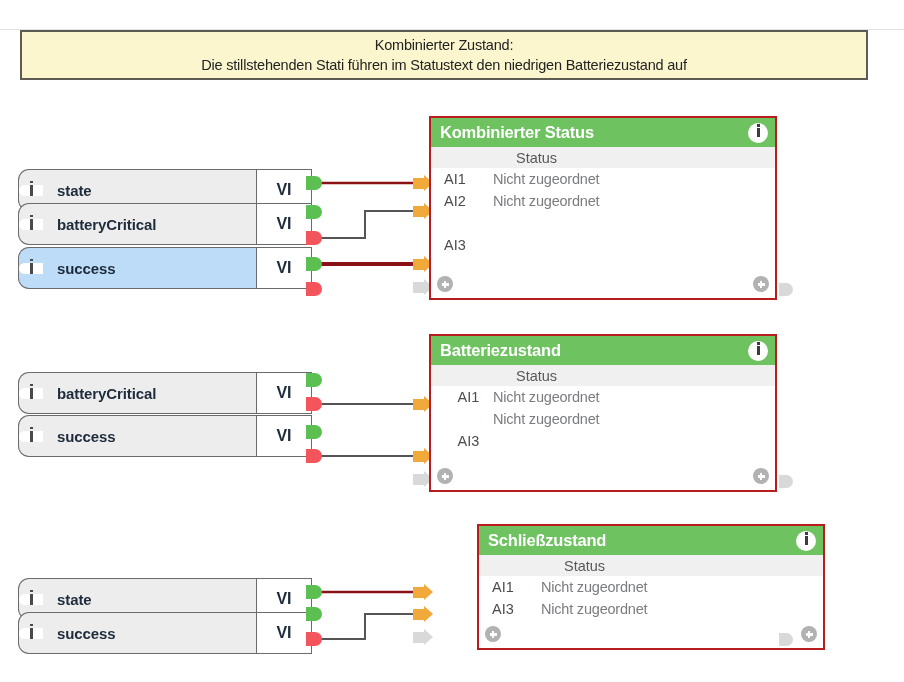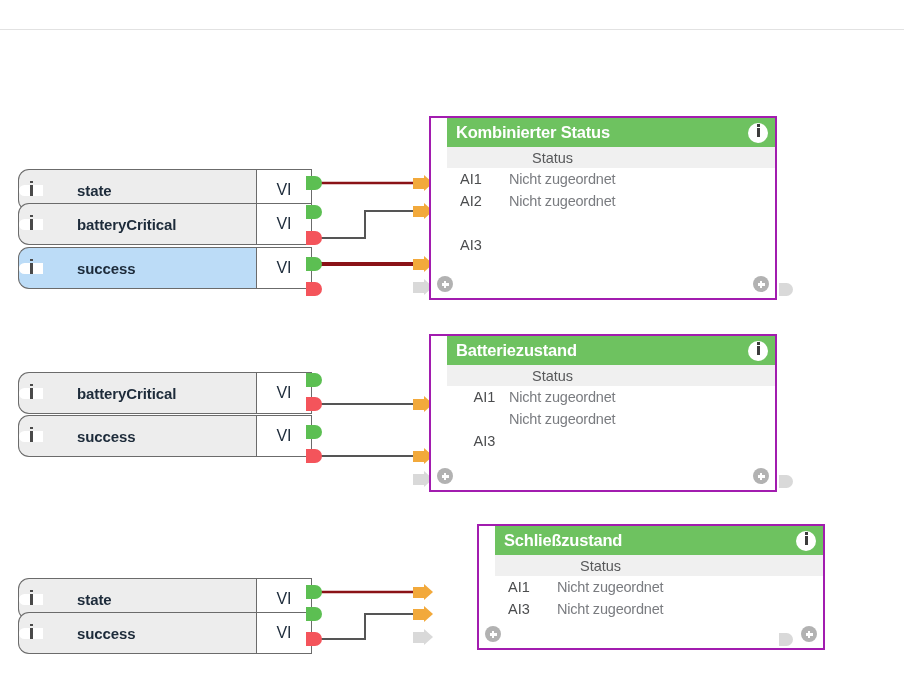--- a/index.html
+++ b/index.html
@@ -44,21 +44,20 @@
   }
   .src .pill{
     position:relative;
     flex:1 1 auto;
     display:flex;align-items:center;
     border:1.4px solid #6b6b6b;
     border-right:none;
     border-radius:11px 0 0 11px;
     background:#ededed;
     box-sizing:border-box;
-    gap:20px;
   }
   .src .pill.selected{background:#bcdcf7;}
   .src .ibadge{
     width:24px;flex:0 0 24px;
     display:flex;align-items:center;justify-content:center;
     background:#ffffff;
     border-radius:11px 0 0 11px;
   }
   .src .ibadge .glyph{
     display:block;width:3px;height:11px;
@@ -75,40 +74,39 @@
     color:#1d2b3a;
     letter-spacing:-0.1px;
     white-space:nowrap;
   }
   .src .vi{
     flex:0 0 56px;
     display:flex;align-items:center;justify-content:center;
     background:#ffffff;
     border:1.4px solid #6b6b6b;
     box-sizing:border-box;
-    font-weight:normal;
+    font-weight:bold;
     font-size:16px;
     color:#1d2b3a;
     text-align:center;
   }
 
   
   .dot{
     position:absolute;width:16px;height:14px;border-radius:0 8px 8px 0;
   }
   .dot.green{background:#5cbf52;}
   .dot.red{background:#f4545b;}
 
   
   .widget{
     position:absolute;
     box-sizing:border-box;
-    border:2px solid #a21caf;
+    border:2px solid #b91c1c;
     background:#ffffff;
-    padding-left:16px;
   }
   .widget .wtitle{
     height:29px;
     background:#6ec260;
     display:flex;align-items:center;
     padding-left:9px;
     color:#ffffff;
     font-weight:bold;
     font-size:16.5px;
     letter-spacing:-0.2px;
@@ -187,20 +185,24 @@
   .inarrow.grey .head{border-left-color:#d9d9d9;}
   svg.wires{position:absolute;left:0;top:0;width:904px;height:682px;overflow:visible;}
 </style>
 </head>
 <body>
 
 <div id="canvas">
 
   <div class="top-rule"></div>
 
+  <div class="note">
+    <div class="note-line">Kombinierter Zustand:</div>
+    <div class="note-line">Die stillstehenden Stati führen im Statustext den niedrigen Batteriezustand auf</div>
+  </div>
 
   <svg class="wires">
 
     <line x1="312" y1="183" x2="415" y2="183" stroke="#8a1217" stroke-width="2.6"></line>
     <polyline points="312,238 365,238 365,211 415,211" fill="none" stroke="#555555" stroke-width="2"></polyline>
     <line x1="312" y1="264" x2="415" y2="264" stroke="#8a1217" stroke-width="4"></line>
 
     <line x1="312" y1="404" x2="415" y2="404" stroke="#555555" stroke-width="2"></line>
     <line x1="312" y1="456" x2="415" y2="456" stroke="#555555" stroke-width="2"></line>
 

